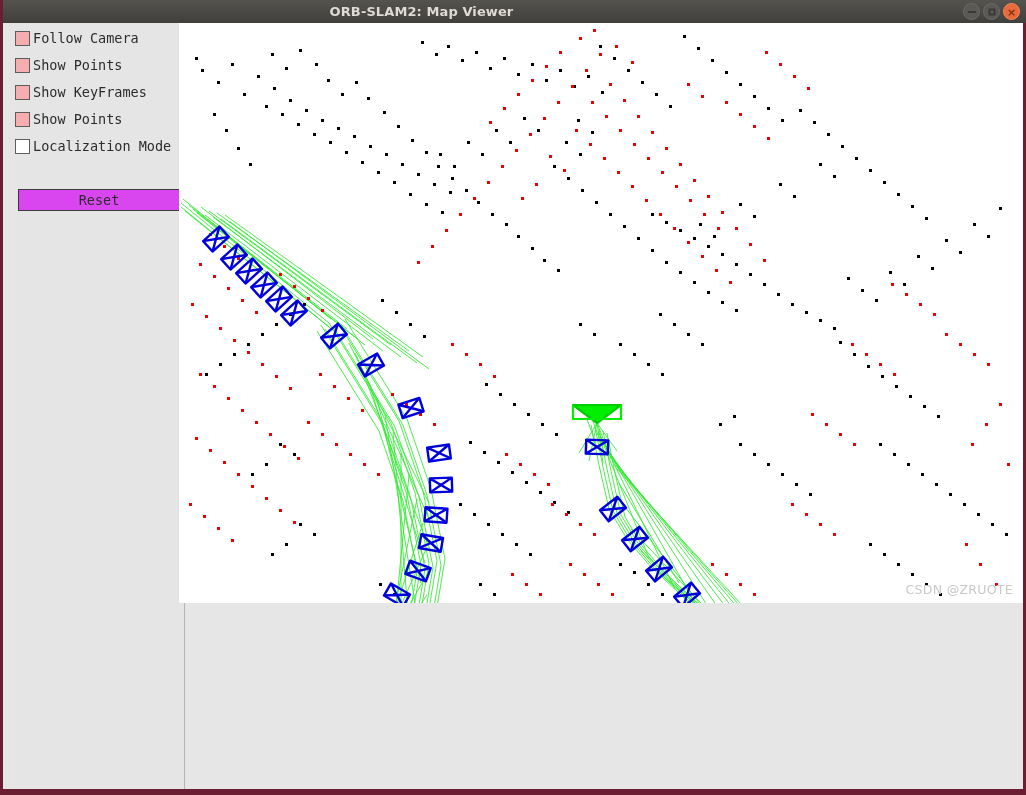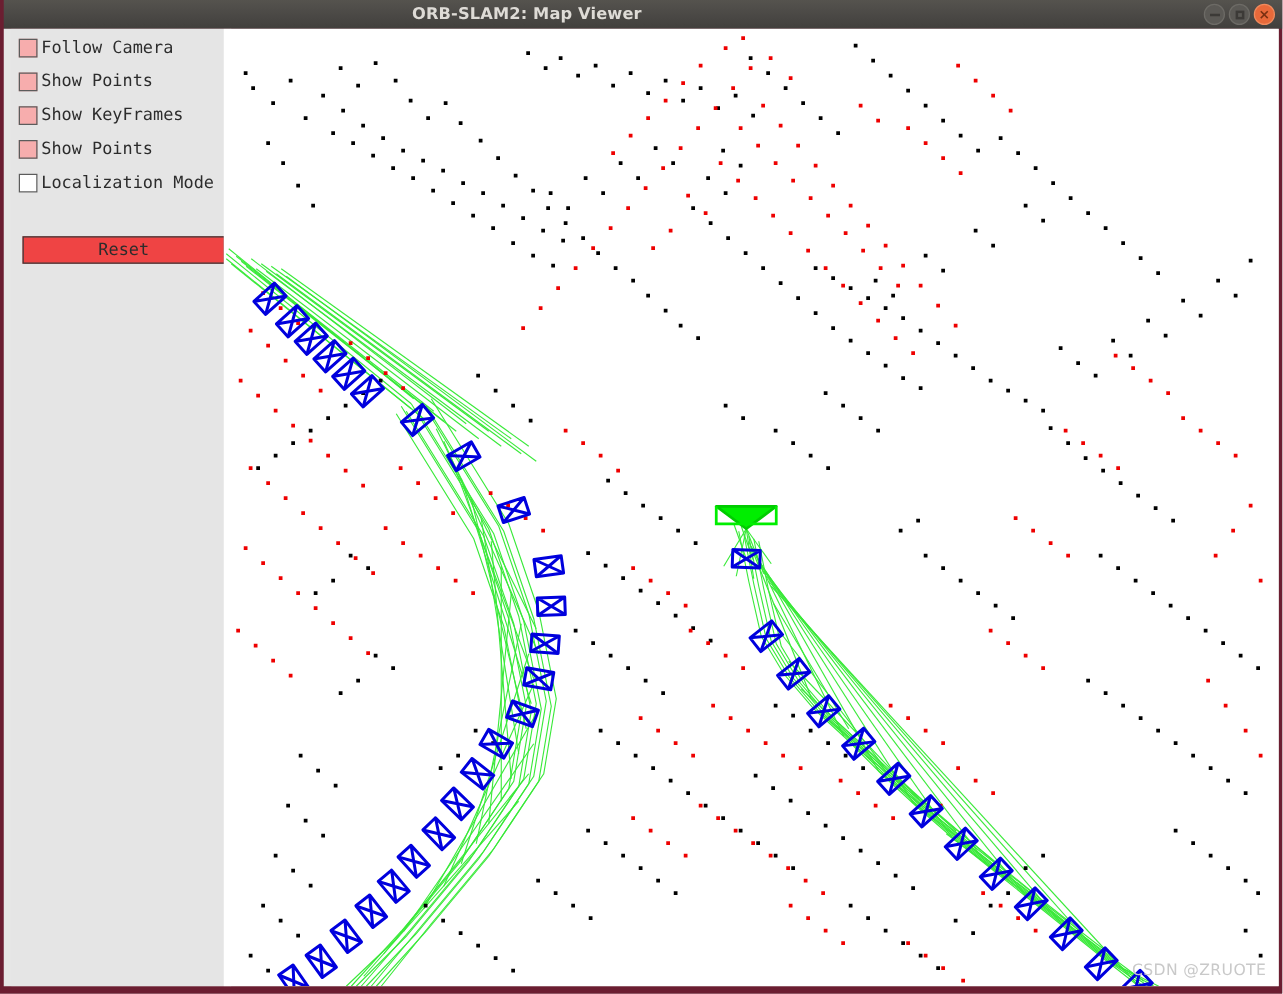--- a/index.html
+++ b/index.html
@@ -152,40 +152,40 @@
     user-select: none;
     line-height: 1;
   }
 
   .reset-btn {
     position: absolute;
     left: 9px;
     top: 166px;
     width: 162px;
     height: 22px;
-    background: #ef4444;
+    background: #d946ef;
     border: 1px solid #3a3a3a;
     box-sizing: border-box;
     font-family: "DejaVu Sans Mono", "Liberation Mono", monospace;
     font-size: 13.5px;
     color: #2c2c2c;
     text-align: center;
     line-height: 20px;
     cursor: pointer;
     user-select: none;
     padding: 0;
   }
 
   
   .viewport {
     position: absolute;
     left: 176px;
     top: 0;
     width: 844px;
-    height: 766px;
+    height: 580px;
     background: #ffffff;
     overflow: hidden;
   }
   .viewport svg { display: block; }
 
   
   .watermark {
     position: absolute;
     right: 10px;
     bottom: 6px;

